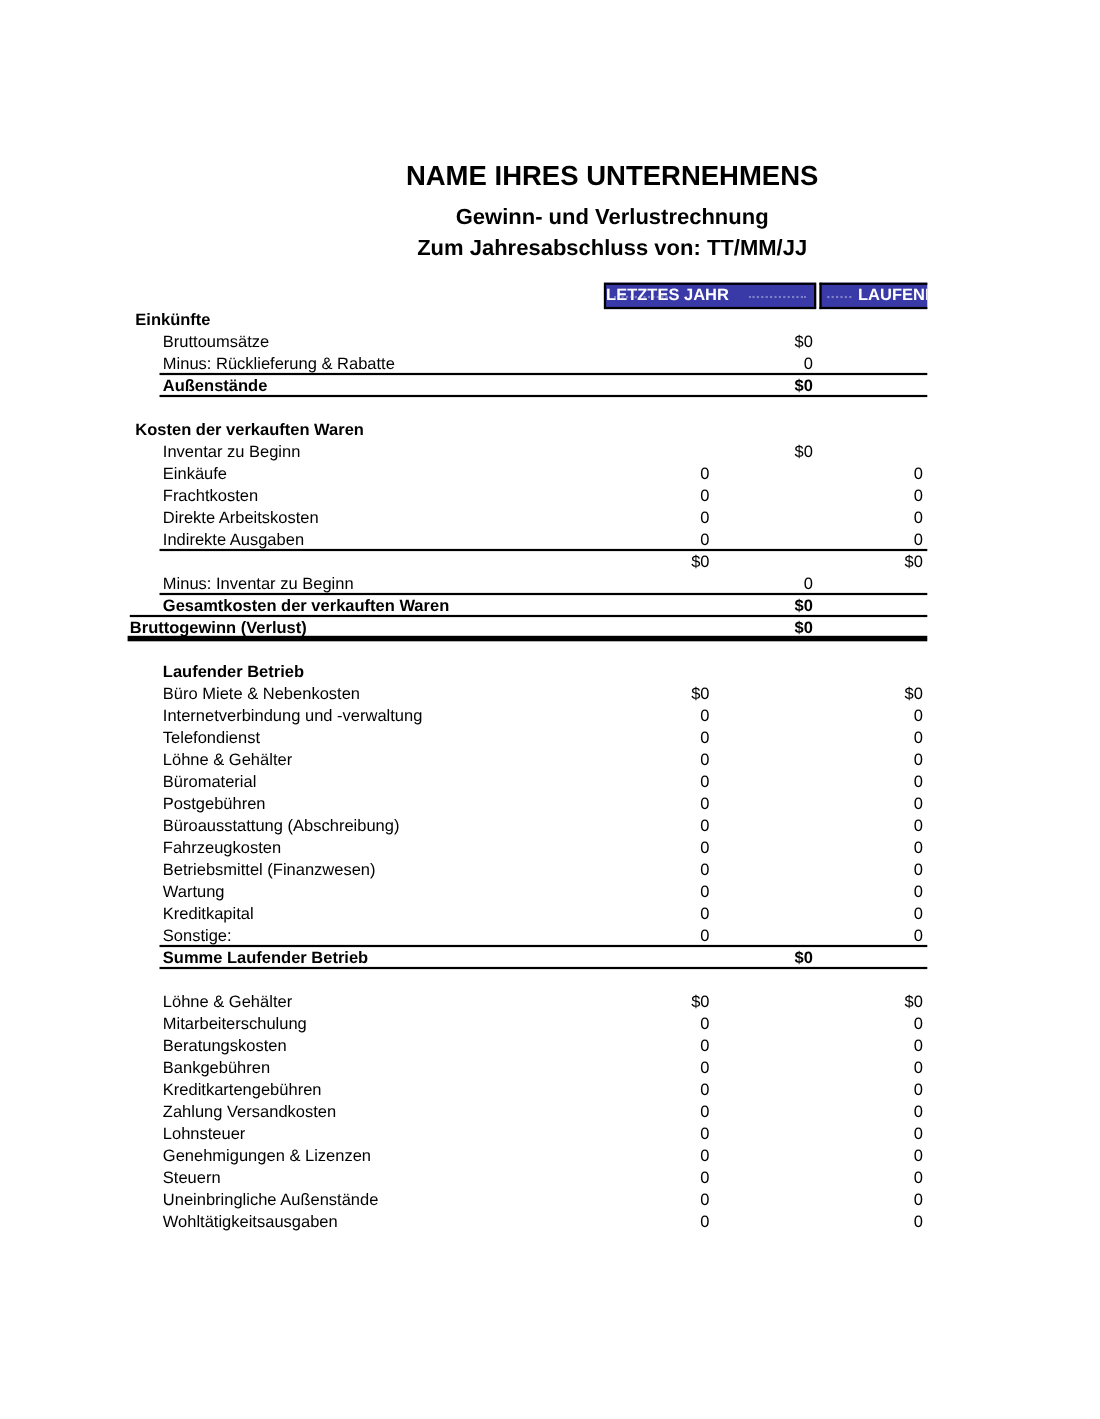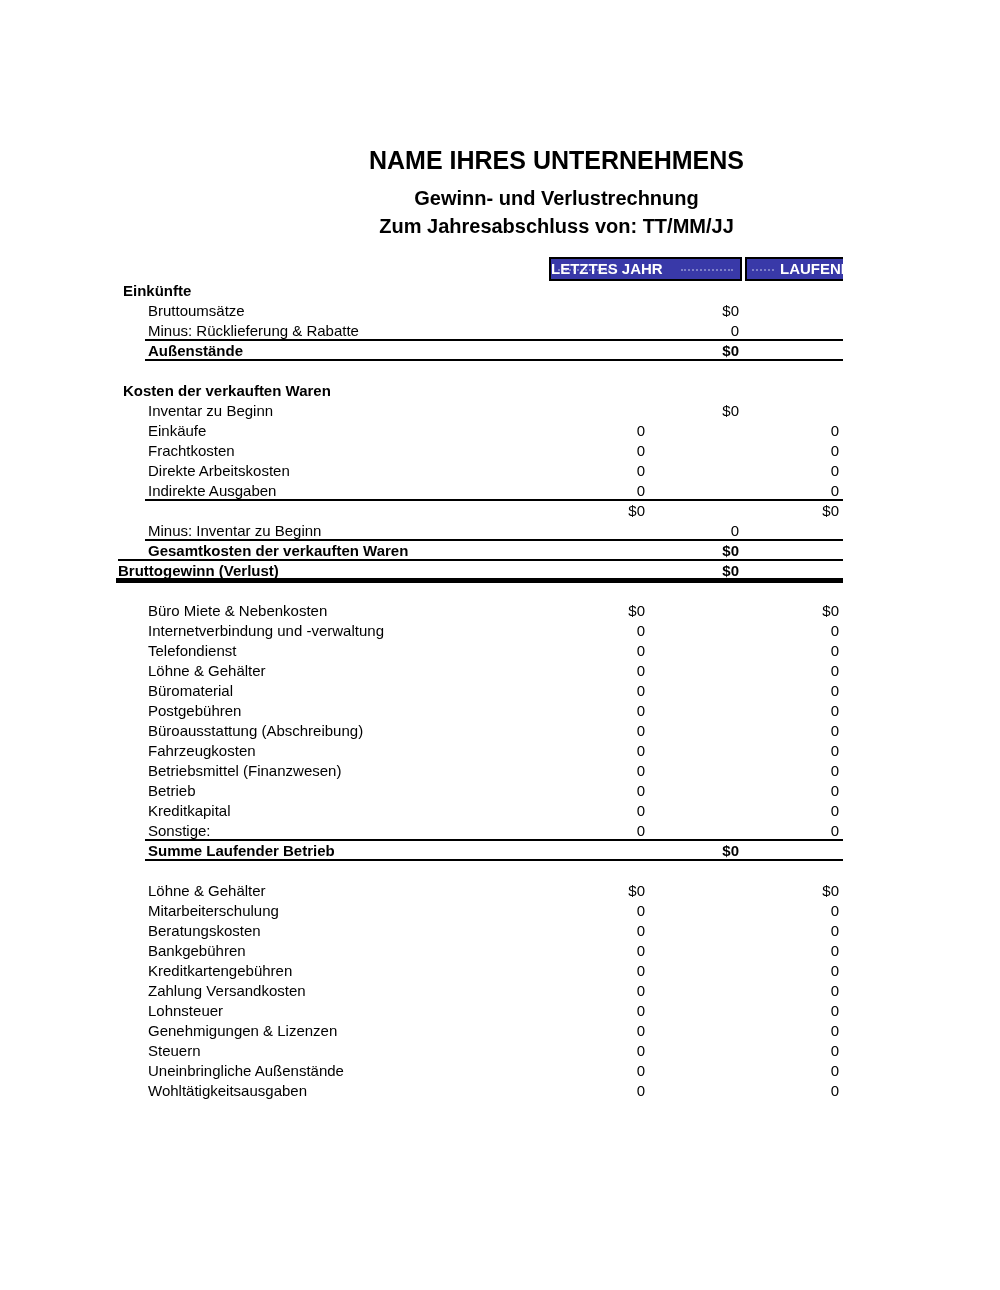--- a/index.html
+++ b/index.html
@@ -181,20 +181,23 @@
         <span class="label">Gesamtkosten der verkauften Waren</span>
         <span class="val last_total">$0</span>
         <div class="rule wide"></div>
       </div>
       <div class="row grand">
         <span class="label">Bruttogewinn (Verlust)</span>
         <span class="val last_total">$0</span>
         <div class="rule thick"></div>
       </div>
       <div class="spacer-row"></div>
+      <div class="row subheader">
+        <span class="label">Laufender Betrieb</span>
+      </div>
       <div class="row">
         <span class="label">Büro Miete &amp; Nebenkosten</span>
         <span class="val last_detail">$0</span>
         <span class="val current_detail">$0</span>
       </div>
       <div class="row">
         <span class="label">Internetverbindung und -verwaltung</span>
         <span class="val last_detail">0</span>
         <span class="val current_detail">0</span>
       </div>
@@ -227,21 +230,21 @@
         <span class="label">Fahrzeugkosten</span>
         <span class="val last_detail">0</span>
         <span class="val current_detail">0</span>
       </div>
       <div class="row">
         <span class="label">Betriebsmittel (Finanzwesen)</span>
         <span class="val last_detail">0</span>
         <span class="val current_detail">0</span>
       </div>
       <div class="row">
-        <span class="label">Betrieb</span>
+        <span class="label">Wartung</span>
         <span class="val last_detail">0</span>
         <span class="val current_detail">0</span>
       </div>
       <div class="row">
         <span class="label">Kreditkapital</span>
         <span class="val last_detail">0</span>
         <span class="val current_detail">0</span>
       </div>
       <div class="row">
         <span class="label">Sonstige:</span>

